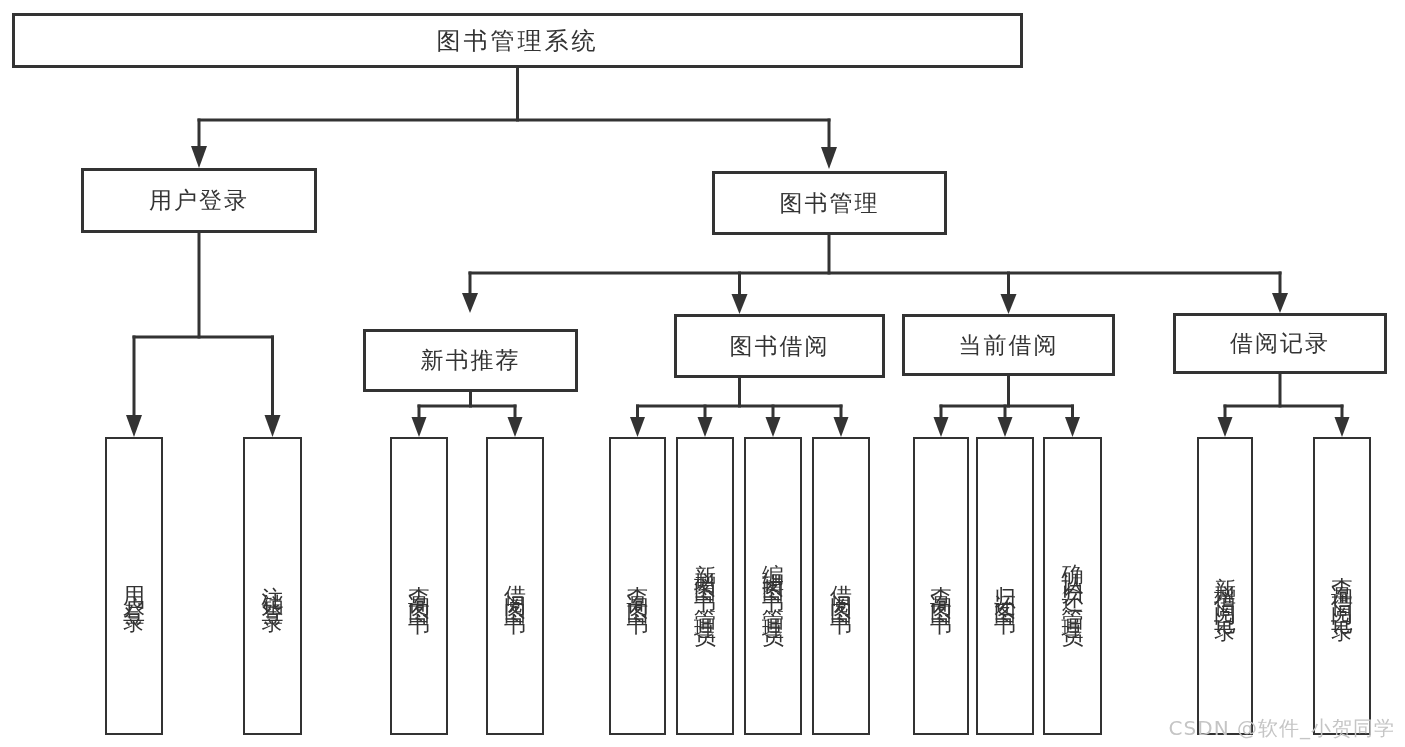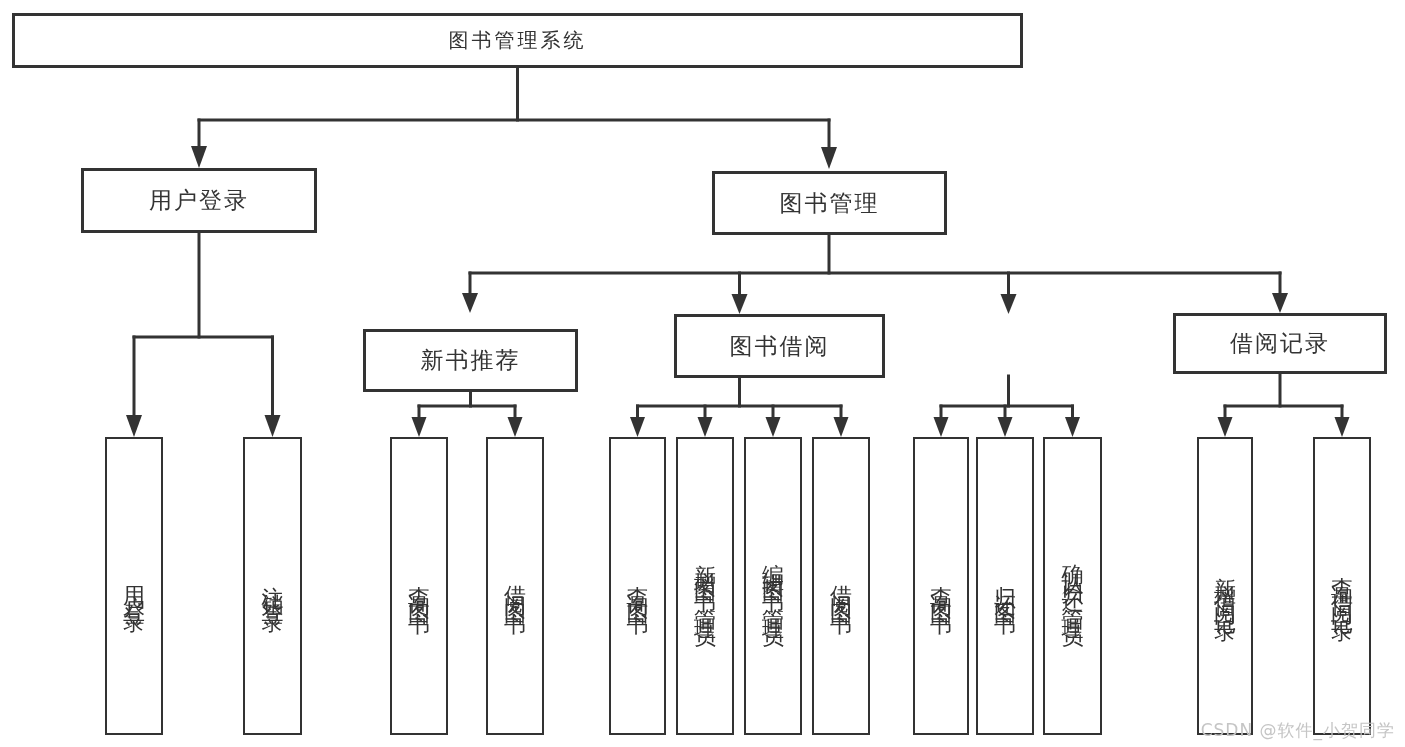--- a/index.html
+++ b/index.html
@@ -22,21 +22,21 @@
   svg.connectors polygon{fill:var(--line);}
   .node{
     position:absolute;z-index:2;
     box-sizing:border-box;
     border:3px solid var(--box-border);
     background:#ffffff;
     display:flex;align-items:center;justify-content:center;
     color:var(--text);
   }
   .hlabel{font-size:23px;letter-spacing:2px;white-space:nowrap;}
-  .root .hlabel{font-size:20px;letter-spacing:3px;}
+  .root .hlabel{font-size:24px;letter-spacing:3px;}
   .leaf{top:437px;height:298px;border-width:2.5px;}
   .leaf .vlabel{
     writing-mode:vertical-rl;
     text-orientation:mixed;
     font-size:22px;
     letter-spacing:9px;
     line-height:1;
     white-space:nowrap;
   }
   
@@ -55,21 +55,21 @@
   #lf-c2{left:676px;width:58px;}
   #lf-c3{left:744px;width:58px;}
   #lf-c4{left:812px;width:58px;}
   #lf-d1{left:913px;width:56px;}
   #lf-d2{left:976px;width:58px;}
   #lf-d3{left:1043px;width:59px;}
   #lf-e1{left:1197px;width:56px;}
   #lf-e2{left:1313px;width:58px;}
   .watermark{
     position:absolute;right:10px;bottom:5px;z-index:5;
-    font-size:17px;letter-spacing:1px;
+    font-size:20px;letter-spacing:1px;
     color:var(--watermark);
     white-space:nowrap;
   }
 </style>
 </head>
 <body>
 
 <div class="canvas">
 
   <svg class="connectors" width="1405" height="747" viewBox="0 0 1405 747" xmlns="http://www.w3.org/2000/svg">
@@ -158,20 +158,23 @@
   <div class="node" id="n-book-mgmt">
     <span class="hlabel">图书管理</span>
   </div>
 
   <div class="node" id="n-new-book">
     <span class="hlabel">新书推荐</span>
   </div>
   <div class="node" id="n-book-borrow">
     <span class="hlabel">图书借阅</span>
   </div>
+  <div class="node" id="n-current-borrow">
+    <span class="hlabel">当前借阅</span>
+  </div>
   <div class="node" id="n-borrow-records">
     <span class="hlabel">借阅记录</span>
   </div>
 
   <div class="node leaf" id="lf-a1">
     <span class="vlabel">用户登录</span>
   </div>
   <div class="node leaf" id="lf-a2">
     <span class="vlabel">注销登录</span>
   </div>

